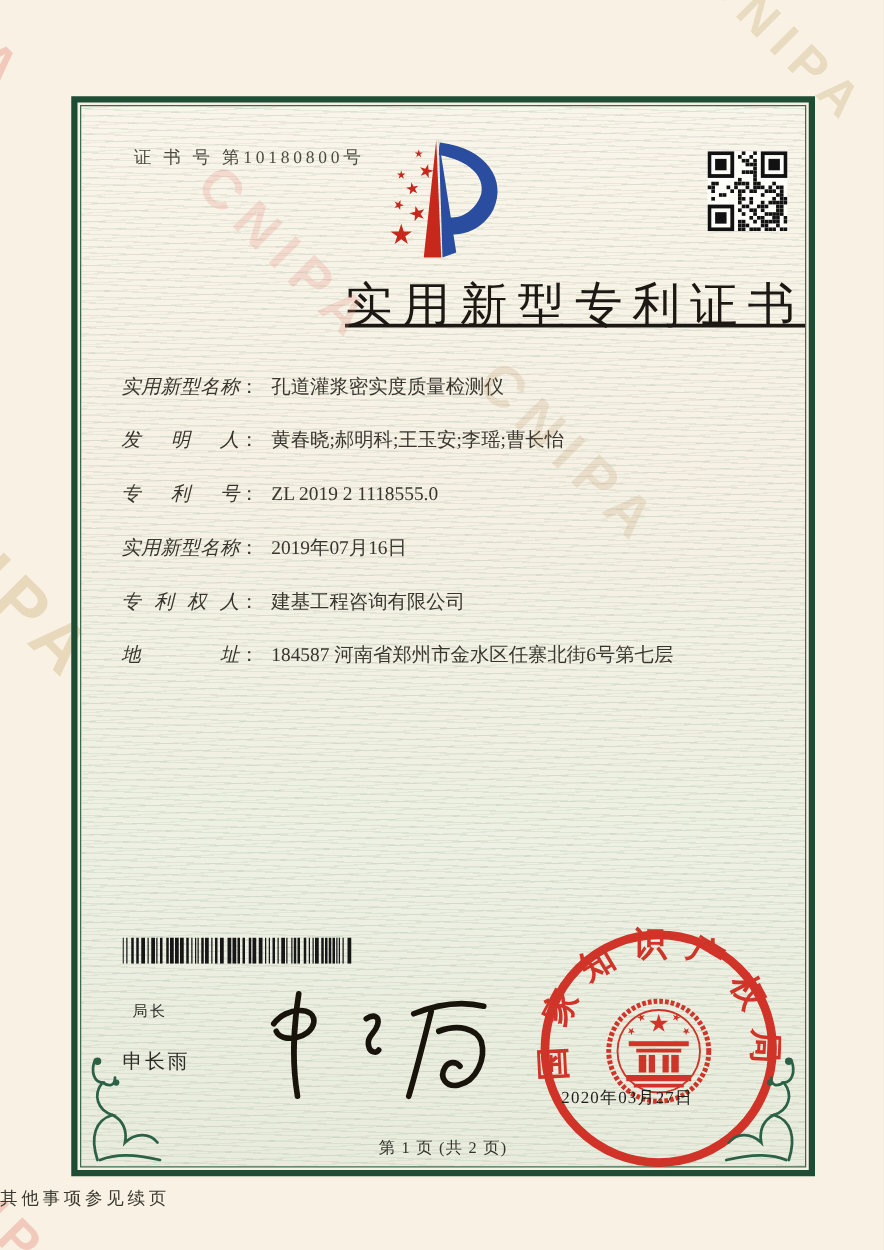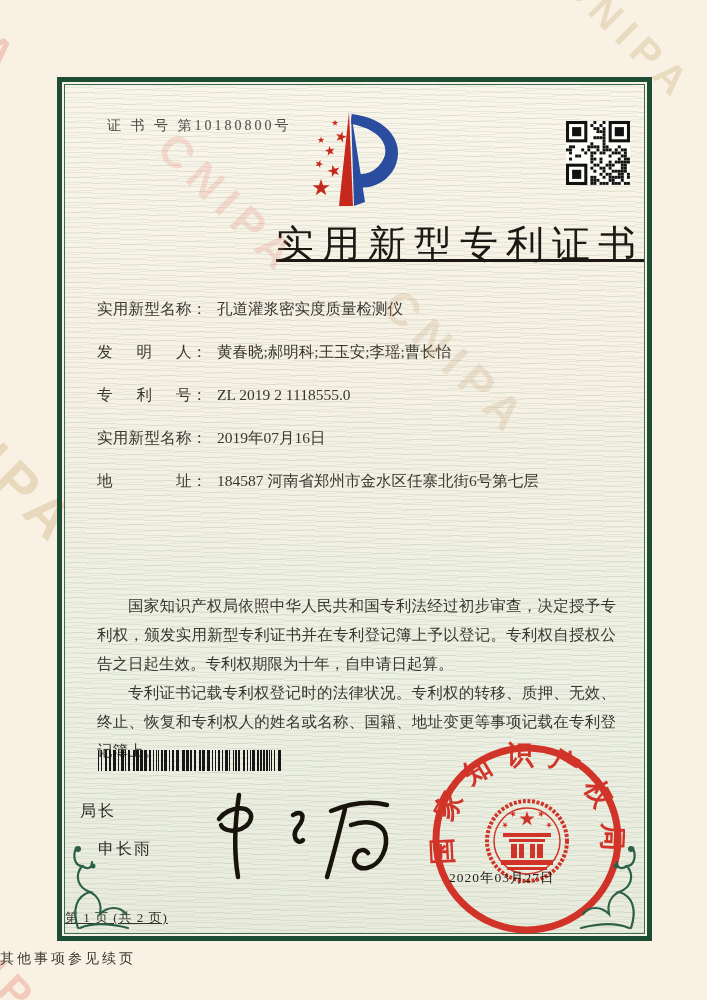--- a/index.html
+++ b/index.html
@@ -35,35 +35,35 @@
   
   .cert-no{position:absolute;left:42px;top:32px;font-size:14px;letter-spacing:3px;color:#4a4a42;}
   .logo{position:absolute;left:232px;top:24px;}
   .qr{position:absolute;left:501px;top:36px;}
   .title{
     position:absolute;left:0;top:134px;width:100%;text-align:right;
     font-size:38px;letter-spacing:8px;color:#1c1914;font-weight:500;text-decoration:underline;
   }
   .fields{position:absolute;left:32px;top:214px;right:26px;font-size:15.5px;color:#38362f;}
   .frow{position:relative;height:23px;margin-bottom:20px;white-space:nowrap;}
-  .flabel{display:inline-block;width:6.1em;text-align:justify;text-align-last:justify;}
+  .flabel{display:inline-block;width:6.1em;text-align:justify;text-align-last:justify;font-style:italic;}
   .fcolon{margin-right:10px;}
   .fpair-right{position:absolute;left:322px;top:0;}
   .paras{
     position:absolute;left:32px;top:506px;right:28px;
     font-size:15.5px;line-height:29px;color:#38362f;text-align:justify;
   }
   .paras p{margin:0;text-indent:2em;}
   .barcode{position:absolute;left:33px;top:665px;}
-  .signer-title{position:absolute;left:15px;top:716px;font-family:"Liberation Sans","DejaVu Sans",sans-serif;font-size:16px;color:#2e2c27;letter-spacing:2px;}
+  .signer-title{position:absolute;left:41px;top:716px;font-family:"Liberation Sans","DejaVu Sans",sans-serif;font-size:12px;color:#2e2c27;letter-spacing:2px;}
   .signer-name{position:absolute;left:33px;top:754px;font-family:"Liberation Sans","DejaVu Sans",sans-serif;font-size:16px;color:#2e2c27;letter-spacing:2px;text-align:center;}
   .signature{position:absolute;left:140px;top:700px;}
   .seal{position:absolute;left:364px;top:656px;opacity:.93;}
   .seal-date{position:absolute;left:384px;top:784px;font-size:13.5px;letter-spacing:1px;color:#1f1e1b;z-index:3;}
-  .page-indicator{position:absolute;left:0;top:824px;width:100%;text-align:left;font-size:13px;color:#33322b;letter-spacing:1px;text-decoration:underline;}
+  .page-indicator{position:absolute;left:0;top:824px;width:100%;text-align:center;font-size:13px;color:#33322b;letter-spacing:1px;}
   .ornament{position:absolute;bottom:3px;}
   .orn-l{left:3px;}
   .orn-r{right:3px;transform:scaleX(-1);}
   .footer-note{
     position:absolute;left:0;top:950px;width:100%;text-align:left;
     font-size:14px;letter-spacing:3px;color:#3a382f;z-index:2;
   }
   svg{display:block;}
   .hidden-defs{position:absolute;width:0;height:0;overflow:hidden;}
 </style>
@@ -248,30 +248,29 @@
         <div class="frow">
           <span class="flabel">发明人</span><span class="fcolon">：</span><span>黄春晓;郝明科;王玉安;李瑶;曹长怡</span>
         </div>
         <div class="frow">
           <span class="flabel">专利号</span><span class="fcolon">：</span><span>ZL 2019 2 1118555.0</span>
         </div>
         <div class="frow">
           <span class="flabel">实用新型名称</span><span class="fcolon">：</span><span>2019年07月16日</span>
         </div>
         <div class="frow">
+          <span class="flabel">专利权人</span><span class="fcolon">：</span><span>建基工程咨询有限公司</span>
+        </div>
+        <div class="frow">
           <span class="flabel">地址</span><span class="fcolon">：</span><span>184587 河南省郑州市金水区任寨北街6号第七层</span>
         </div>
         <div class="frow">
         </div>
       </div>
 
-      <div class="paras">
-        <p>国家知识产权局依照中华人民共和国专利法经过初步审查，决定授予专利权，颁发实用新型专利证书并在专利登记簿上予以登记。专利权自授权公告之日起生效。专利权期限为十年，自申请日起算。</p>
-        <p>专利证书记载专利权登记时的法律状况。专利权的转移、质押、无效、终止、恢复和专利权人的姓名或名称、国籍、地址变更等事项记载在专利登记簿上。</p>
-      </div>
 
       <svg class="barcode" id="barcode" width="186" height="21" viewBox="0 0 186 21">
           <rect x="0" y="0" width="1" height="21" fill="#161616"></rect>
           <rect x="3" y="0" width="1" height="21" fill="#161616"></rect>
           <rect x="7" y="0" width="2" height="21" fill="#161616"></rect>
           <rect x="11" y="0" width="2" height="21" fill="#161616"></rect>
           <rect x="15" y="0" width="3" height="21" fill="#161616"></rect>
           <rect x="20" y="0" width="1" height="21" fill="#161616"></rect>
           <rect x="23" y="0" width="3" height="21" fill="#161616"></rect>
           <rect x="27" y="0" width="1" height="21" fill="#161616"></rect>

